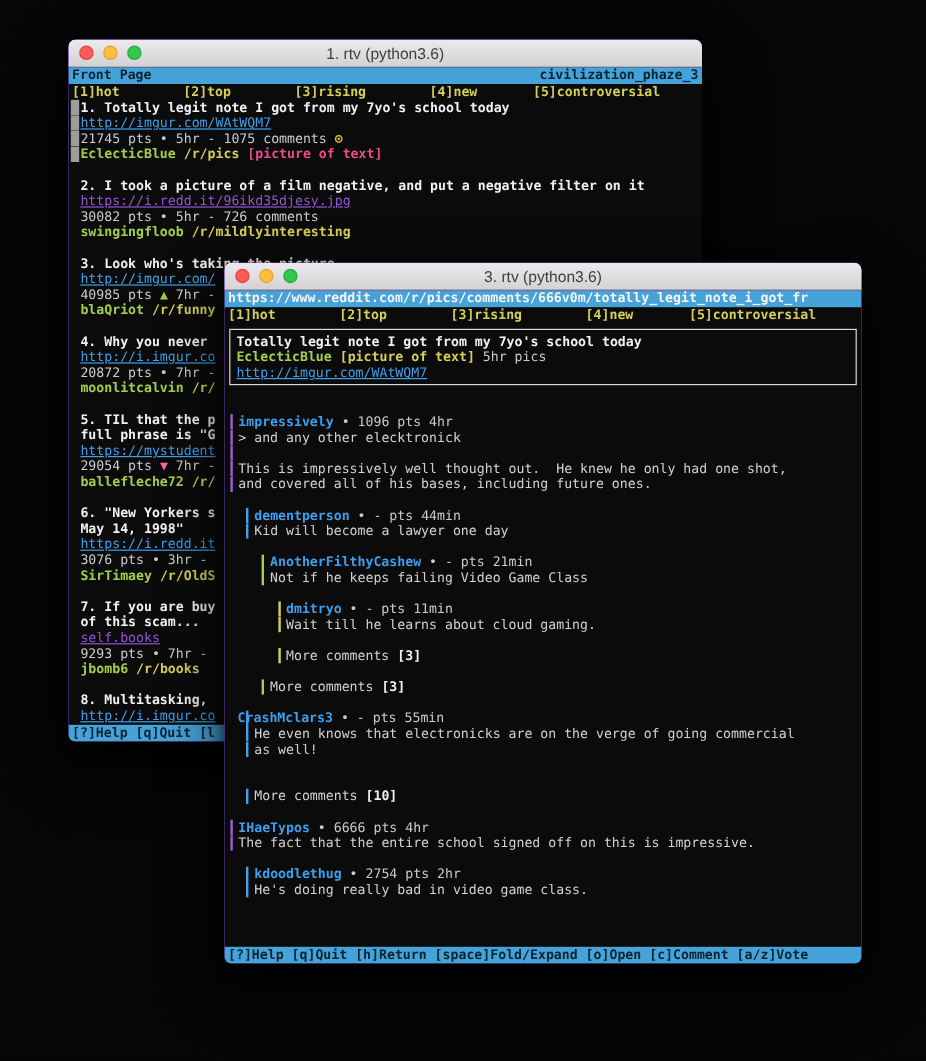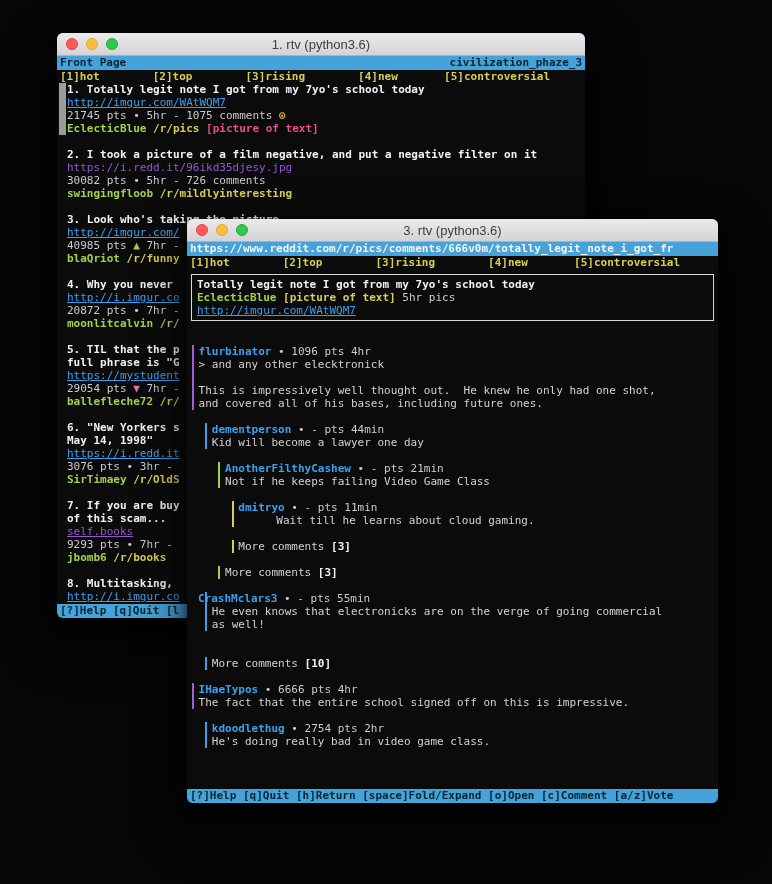--- a/index.html
+++ b/index.html
@@ -84,21 +84,21 @@
       <span>civilization_phaze_3</span>
     </div>
     <div class="tabsrow">[1]hot        [2]top        [3]rising        [4]new       [5]controversial</div>
     <div class="rows" id="back-rows">
         <div class="trow"><span class="cursor-bar"></span><span class="rtext" style="padding-left: 10px;"><span style="color: rgb(241, 241, 241); font-weight: bold;">1. Totally legit note I got from my 7yo's school today</span></span></div>
         <div class="trow"><span class="cursor-bar"></span><span class="rtext" style="padding-left: 10px;"><span style="color: rgb(61, 160, 238); text-decoration: underline;">http://imgur.com/WAtWQM7</span></span></div>
         <div class="trow"><span class="cursor-bar"></span><span class="rtext" style="padding-left: 10px;"><span style="color: rgb(203, 203, 203);">21745 pts • 5hr - 1075 comments </span><span style="color: rgb(230, 198, 60); font-weight: bold;">⊙</span></span></div>
         <div class="trow"><span class="cursor-bar"></span><span class="rtext" style="padding-left: 10px;"><span style="color: rgb(163, 208, 74); font-weight: bold;">EclecticBlue</span><span style="color: rgb(213, 206, 87); font-weight: bold;"> /r/pics</span><span style="color: rgb(234, 76, 141); font-weight: bold;"> [picture of text]</span></span></div>
         <div class="trow"><span class="rtext" style="padding-left: 10px;"></span></div>
         <div class="trow"><span class="rtext" style="padding-left: 10px;"><span style="color: rgb(241, 241, 241); font-weight: bold;">2. I took a picture of a film negative, and put a negative filter on it</span></span></div>
-        <div class="trow"><span class="rtext" style="padding-left: 10px;"><span style="color: rgb(148, 86, 210); ">https://i.redd.it/96ikd35djesy.jpg</span></span></div>
+        <div class="trow"><span class="rtext" style="padding-left: 10px;"><span style="color: rgb(148, 86, 210); text-decoration: underline;">https://i.redd.it/96ikd35djesy.jpg</span></span></div>
         <div class="trow"><span class="rtext" style="padding-left: 10px;"><span style="color: rgb(203, 203, 203);">30082 pts • 5hr - 726 comments</span></span></div>
         <div class="trow"><span class="rtext" style="padding-left: 10px;"><span style="color: rgb(163, 208, 74); font-weight: bold;">swingingfloob</span><span style="color: rgb(213, 206, 87); font-weight: bold;"> /r/mildlyinteresting</span></span></div>
         <div class="trow"><span class="rtext" style="padding-left: 10px;"></span></div>
         <div class="trow"><span class="rtext" style="padding-left: 10px;"><span style="color: rgb(241, 241, 241); font-weight: bold;">3. Look who's taking the picture</span></span></div>
         <div class="trow"><span class="rtext" style="padding-left: 10px;"><span style="color: rgb(61, 160, 238); text-decoration: underline;">http://imgur.com/</span></span></div>
         <div class="trow"><span class="rtext" style="padding-left: 10px;"><span style="color: rgb(203, 203, 203);">40985 pts </span><span style="color: rgb(163, 208, 74);">▲</span><span style="color: rgb(203, 203, 203);"> 7hr - </span></span></div>
         <div class="trow"><span class="rtext" style="padding-left: 10px;"><span style="color: rgb(163, 208, 74); font-weight: bold;">blaQriot</span><span style="color: rgb(213, 206, 87); font-weight: bold;"> /r/funny</span></span></div>
         <div class="trow"><span class="rtext" style="padding-left: 10px;"></span></div>
         <div class="trow"><span class="rtext" style="padding-left: 10px;"><span style="color: rgb(241, 241, 241); font-weight: bold;">4. Why you never </span></span></div>
         <div class="trow"><span class="rtext" style="padding-left: 10px;"><span style="color: rgb(61, 160, 238); text-decoration: underline;">http://i.imgur.co</span></span></div>
@@ -143,34 +143,34 @@
     <div class="bluebar urlbar">https://www.reddit.com/r/pics/comments/666v0m/totally_legit_note_i_got_fr</div>
     <div class="tabsrow">[1]hot        [2]top        [3]rising        [4]new       [5]controversial</div>
     <div class="subbox">
       <div class="rows">
           <div class="trow"><span class="rtext" style="padding-left: 4px;"><span style="color: rgb(241, 241, 241); font-weight: bold;">Totally legit note I got from my 7yo's school today</span></span></div>
           <div class="trow"><span class="rtext" style="padding-left: 4px;"><span style="color: rgb(163, 208, 74); font-weight: bold;">EclecticBlue</span><span style="color: rgb(213, 206, 87); font-weight: bold;"> [picture of text]</span><span style="color: rgb(203, 203, 203);"> 5hr pics</span></span></div>
           <div class="trow"><span class="rtext" style="padding-left: 4px;"><span style="color: rgb(61, 160, 238); text-decoration: underline;">http://imgur.com/WAtWQM7</span></span></div>
         </div>
     </div>
     <div class="rows" id="comment-rows">
-        <div class="trow"><span class="cbar" style="left: 5px; background: rgb(165, 91, 216);"></span><span class="rtext" style="padding-left: 11.62px;"><span style="color: rgb(61, 160, 238); font-weight: bold;">flurbinator</span><span style="color: rgb(203, 203, 203);"> • 1096 pts 4hr</span></span></div>
+        <div class="trow"><span class="cbar" style="left: 5px; background: rgb(165, 91, 216);"></span><span class="rtext" style="padding-left: 11.62px;"><span style="color: rgb(61, 160, 238); font-weight: bold;">impressively</span><span style="color: rgb(203, 203, 203);"> • 1096 pts 4hr</span></span></div>
         <div class="trow"><span class="cbar" style="left: 5px; background: rgb(165, 91, 216);"></span><span class="rtext" style="padding-left: 11.62px;"><span style="color: rgb(210, 210, 210);">&gt; and any other elecktronick</span></span></div>
         <div class="trow"><span class="cbar" style="left: 5px; background: rgb(165, 91, 216);"></span><span class="rtext" style="padding-left: 11.62px;"></span></div>
         <div class="trow"><span class="cbar" style="left: 5px; background: rgb(165, 91, 216);"></span><span class="rtext" style="padding-left: 11.62px;"><span style="color: rgb(210, 210, 210);">This is impressively well thought out.  He knew he only had one shot,</span></span></div>
         <div class="trow"><span class="cbar" style="left: 5px; background: rgb(165, 91, 216);"></span><span class="rtext" style="padding-left: 11.62px;"><span style="color: rgb(210, 210, 210);">and covered all of his bases, including future ones.</span></span></div>
         <div class="trow"><span class="rtext" style="padding-left: 5px;"></span></div>
         <div class="trow"><span class="cbar" style="left: 18.24px; background: rgb(61, 160, 238);"></span><span class="rtext" style="padding-left: 24.86px;"><span style="color: rgb(61, 160, 238); font-weight: bold;">dementperson</span><span style="color: rgb(203, 203, 203);"> • - pts 44min</span></span></div>
         <div class="trow"><span class="cbar" style="left: 18.24px; background: rgb(61, 160, 238);"></span><span class="rtext" style="padding-left: 24.86px;"><span style="color: rgb(210, 210, 210);">Kid will become a lawyer one day</span></span></div>
         <div class="trow"><span class="rtext" style="padding-left: 5px;"></span></div>
         <div class="trow"><span class="cbar" style="left: 31.48px; background: rgb(163, 208, 74);"></span><span class="rtext" style="padding-left: 38.1px;"><span style="color: rgb(61, 160, 238); font-weight: bold;">AnotherFilthyCashew</span><span style="color: rgb(203, 203, 203);"> • - pts 21min</span></span></div>
         <div class="trow"><span class="cbar" style="left: 31.48px; background: rgb(163, 208, 74);"></span><span class="rtext" style="padding-left: 38.1px;"><span style="color: rgb(210, 210, 210);">Not if he keeps failing Video Game Class</span></span></div>
         <div class="trow"><span class="rtext" style="padding-left: 5px;"></span></div>
         <div class="trow"><span class="cbar" style="left: 44.72px; background: rgb(213, 206, 87);"></span><span class="rtext" style="padding-left: 51.34px;"><span style="color: rgb(61, 160, 238); font-weight: bold;">dmitryo</span><span style="color: rgb(203, 203, 203);"> • - pts 11min</span></span></div>
-        <div class="trow"><span class="cbar" style="left: 44.72px; background: rgb(213, 206, 87);"></span><span class="rtext" style="padding-left: 51.34px;"><span style="color: rgb(210, 210, 210); margin-left: 38px;">Wait till he learns about cloud gaming.</span></span></div>
+        <div class="trow"><span class="cbar" style="left: 44.72px; background: rgb(213, 206, 87);"></span><span class="rtext" style="padding-left: 51.34px;"><span style="color: rgb(210, 210, 210);">Wait till he learns about cloud gaming.</span></span></div>
         <div class="trow"><span class="rtext" style="padding-left: 5px;"></span></div>
         <div class="trow"><span class="cbar" style="left: 44.72px; background: rgb(213, 206, 87);"></span><span class="rtext" style="padding-left: 51.34px;"><span style="color: rgb(210, 210, 210);">More comments </span><span style="color: rgb(241, 241, 241); font-weight: bold;">[3]</span></span></div>
         <div class="trow"><span class="rtext" style="padding-left: 5px;"></span></div>
         <div class="trow"><span class="cbar" style="left: 31.48px; background: rgb(163, 208, 74);"></span><span class="rtext" style="padding-left: 38.1px;"><span style="color: rgb(210, 210, 210);">More comments </span><span style="color: rgb(241, 241, 241); font-weight: bold;">[3]</span></span></div>
         <div class="trow"><span class="rtext" style="padding-left: 5px;"></span></div>
         <div class="trow"><span class="cbar" style="left: 18.24px; background: rgb(61, 160, 238);"></span><span class="rtext" style="padding-left: 11px;"><span style="color: rgb(61, 160, 238); font-weight: bold;">CrashMclars3</span><span style="color: rgb(203, 203, 203);"> • - pts 55min</span></span></div>
         <div class="trow"><span class="cbar" style="left: 18.24px; background: rgb(61, 160, 238);"></span><span class="rtext" style="padding-left: 24.86px;"><span style="color: rgb(210, 210, 210);">He even knows that electronicks are on the verge of going commercial</span></span></div>
         <div class="trow"><span class="cbar" style="left: 18.24px; background: rgb(61, 160, 238);"></span><span class="rtext" style="padding-left: 24.86px;"><span style="color: rgb(210, 210, 210);">as well!</span></span></div>
         <div class="trow"><span class="rtext" style="padding-left: 5px;"></span></div>
         <div class="trow"><span class="rtext" style="padding-left: 5px;"></span></div>

